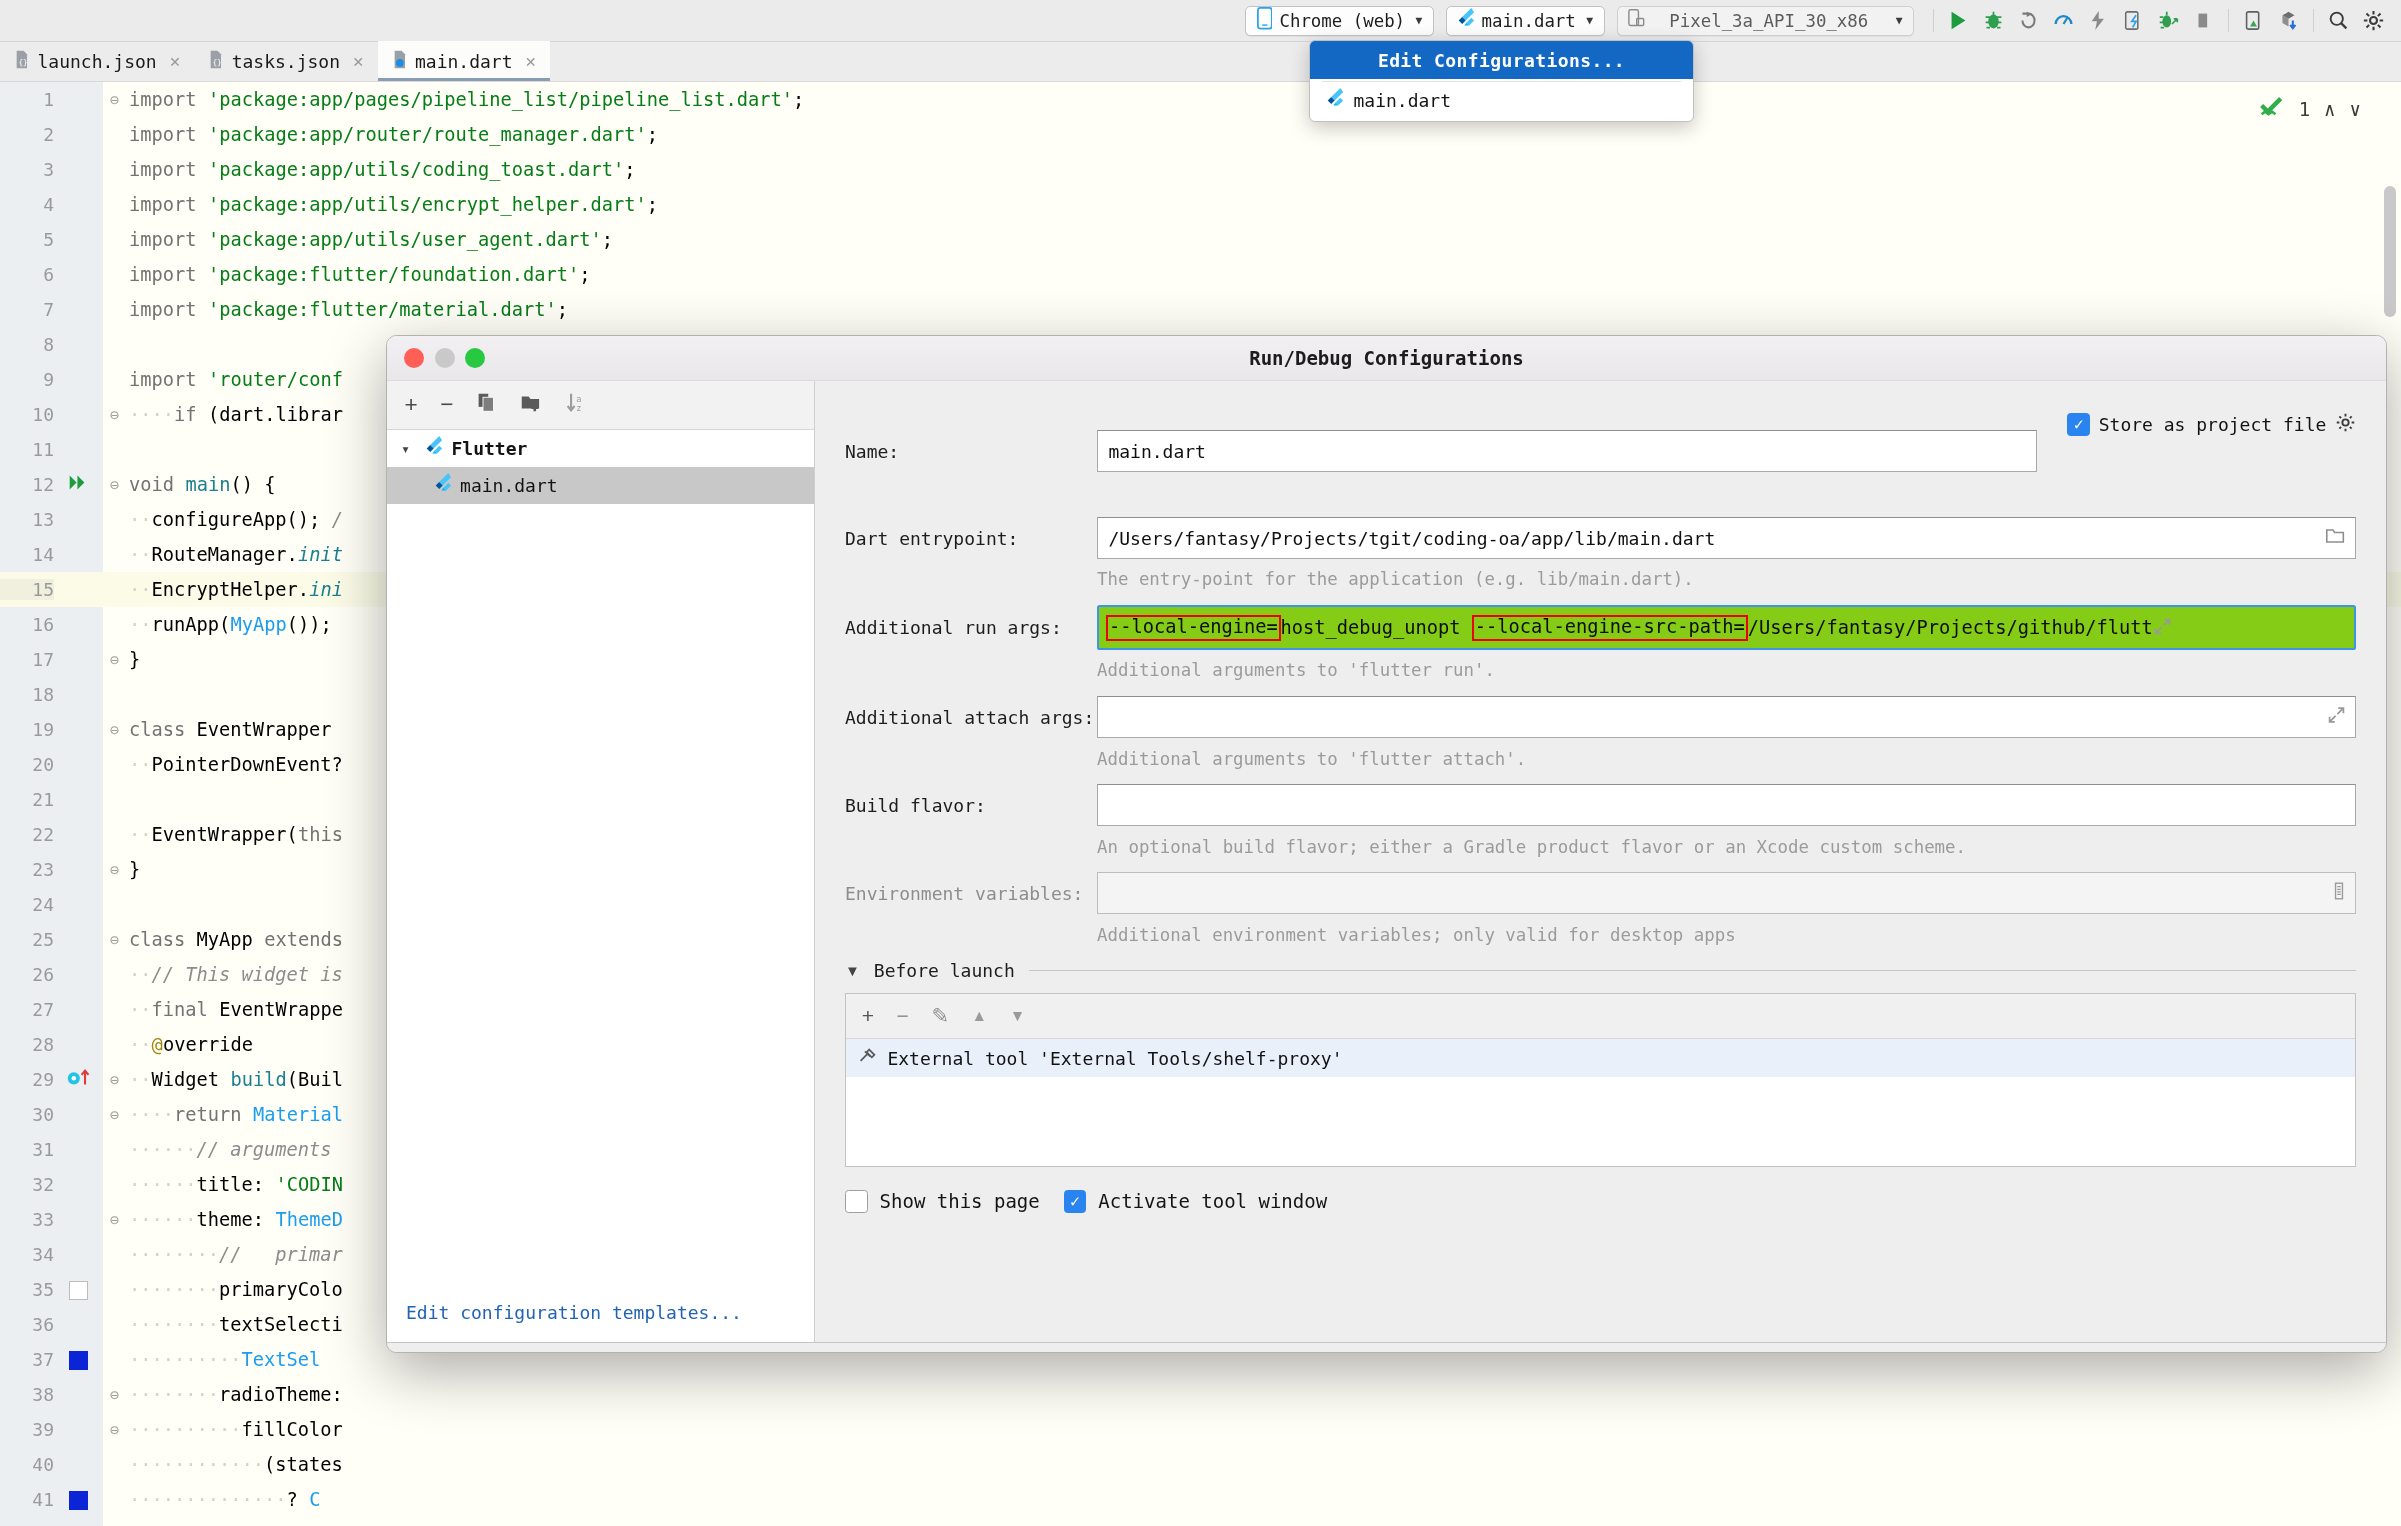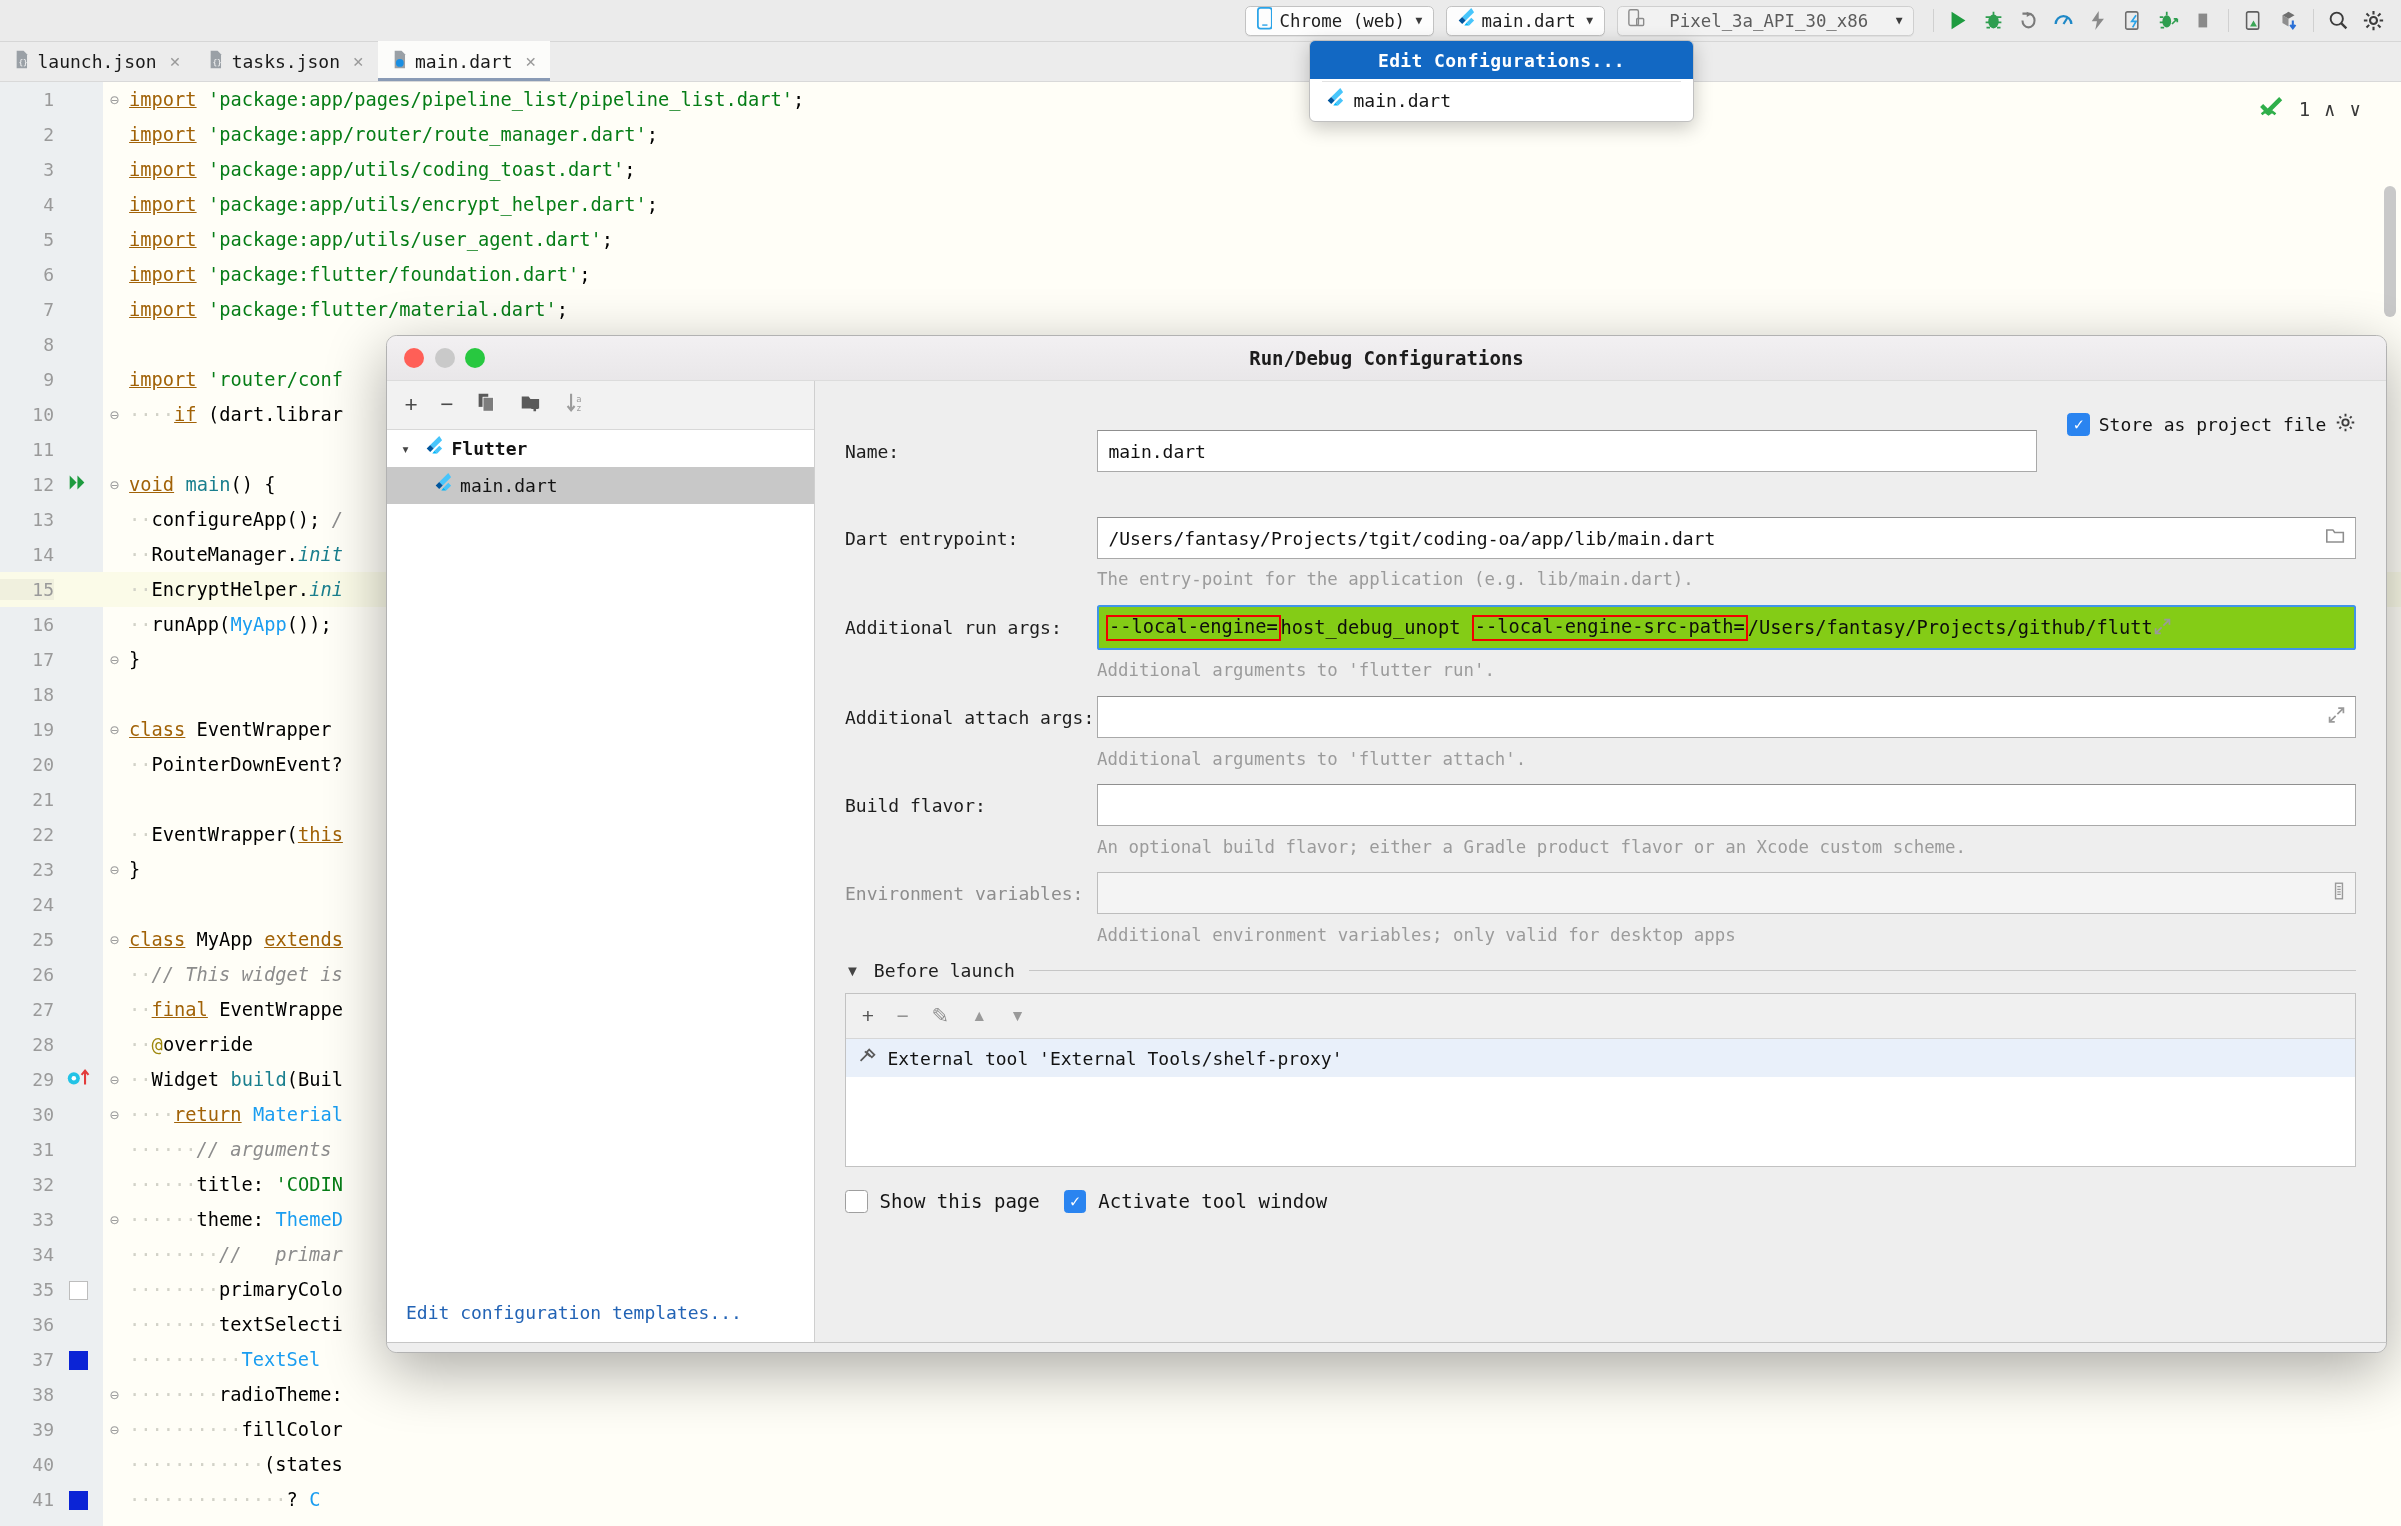--- a/index.html
+++ b/index.html
@@ -80,21 +80,21 @@
   }
   .line .ln {
     width:54px; text-align:right; color:#9a9a9a; font-size:18px; flex:0 0 54px;
   }
   .line .mk { width:49px; flex:0 0 49px; text-align:center; font-size:15.7px; }
   .line .fold { width:22.6px; flex:0 0 22.6px; text-align:center; color:#9e9e9e; font-size:15px; }
   .line .code { padding-left:3.5px; }
   .line.hl { background:#fbfbe8; }
   .line.hl .ln { background:#f0f0de; }
 
-  .k { color:#a16207;text-decoration:underline; }          
+  .k { color:#737373; }          
   .s { color:#067d17; }          
   .t { color:#1a7f8e; }          
   .c { color:#8c8c8c; font-style:italic; } 
   .cl { color:#1a9df0; }         
   .an { color:#9e880d; }
   .dot { color:#d2d2c8; }
 
   .swatch { width:19px; height:19px; display:inline-block; border:0.9px solid #bdbdbd; vertical-align:middle;}
   .sw-white { background:#ffffff; }
   .sw-blue  { background:#0b24d6; border-color:#0b24d6; }

